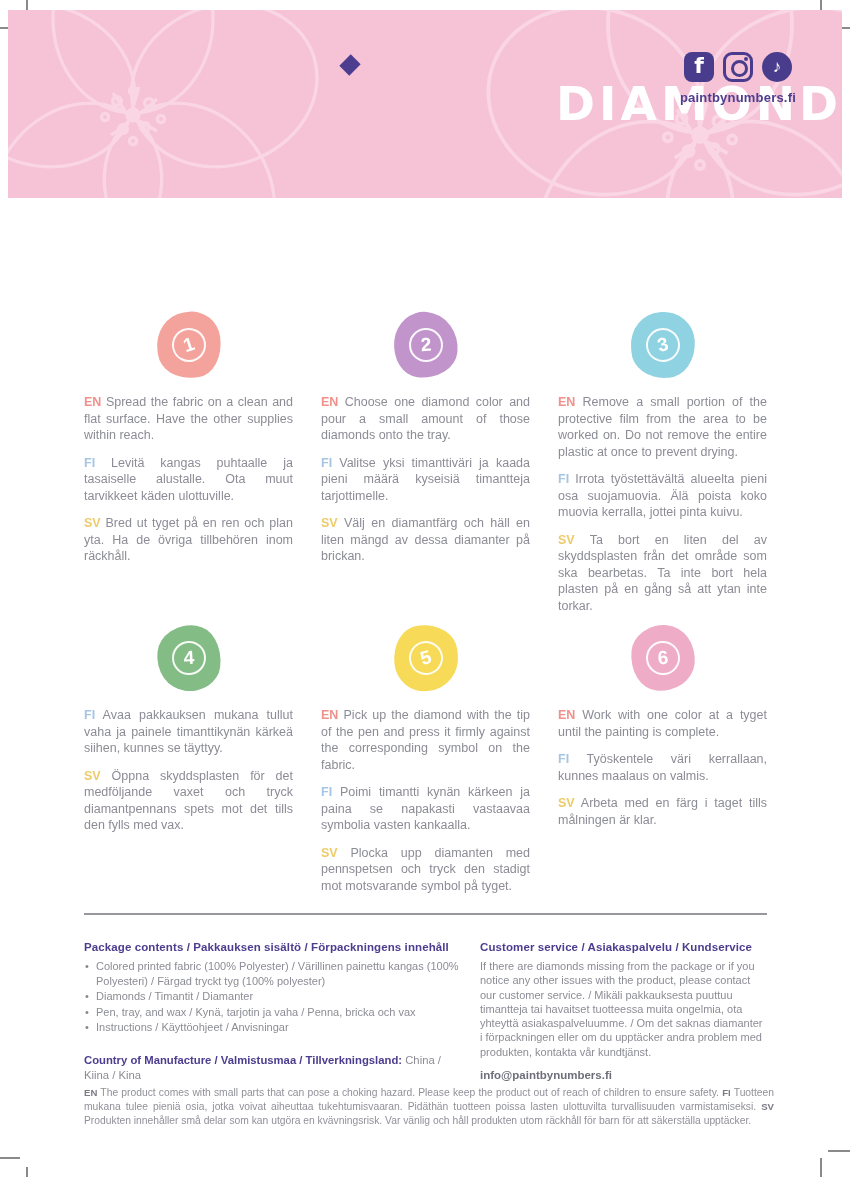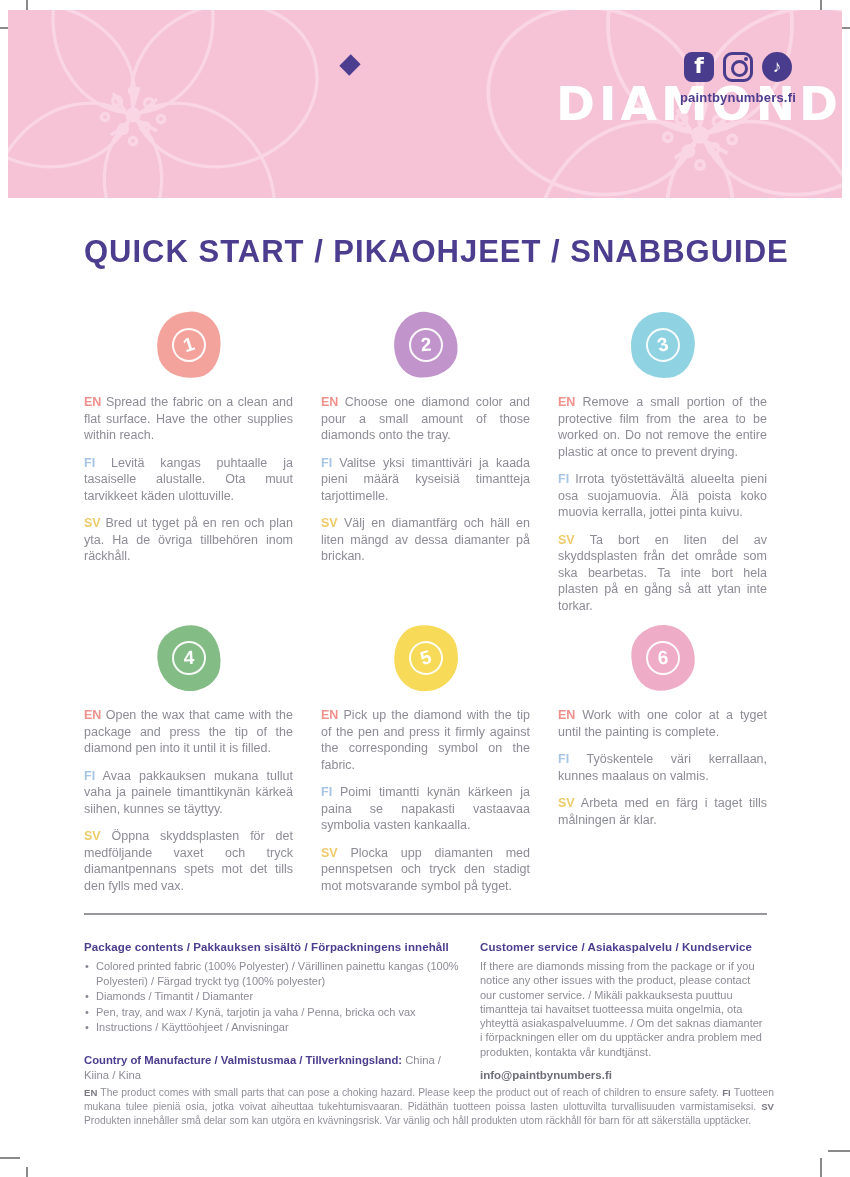--- a/index.html
+++ b/index.html
@@ -134,21 +134,20 @@
     <div class="social">
       <div class="social-row">
         <div class="sico fb">f</div>
         <div class="sico ig"></div>
         <div class="sico tt">♪</div>
       </div>
       <div class="site">paintbynumbers.fi</div>
     </div>
   </div>
 
-  <div class="page-title">QUICK START / PIKAOHJEET / SNABBGUIDE</div>
 
   <div class="steps">
     <div class="step-row first">
       <div class="step">
         <div class="blob blob-1" style="background-color: rgb(244, 162, 156);">
           <div class="num-circle">1</div>
         </div>
         <p class="para"><span class="lbl" style="color: rgb(240, 145, 140);">EN</span> <span>Spread the fabric on a clean and flat surface. Have the other supplies within reach.</span></p>
         <p class="para"><span class="lbl" style="color: rgb(166, 196, 228);">FI</span> <span>Levitä kangas puhtaalle ja tasaiselle alustalle. Ota muut tarvikkeet käden ulottuville.</span></p>
         <p class="para"><span class="lbl" style="color: rgb(238, 203, 106);">SV</span> <span>Bred ut tyget på en ren och plan yta. Ha de övriga tillbehören inom räckhåll.</span></p>
@@ -169,21 +168,20 @@
         <p class="para"><span class="lbl" style="color: rgb(166, 196, 228);">FI</span> <span>Irrota työstettävältä alueelta pieni osa suojamuovia. Älä poista koko muovia kerralla, jottei pinta kuivu.</span></p>
         <p class="para"><span class="lbl" style="color: rgb(238, 203, 106);">SV</span> <span>Ta bort en liten del av skyddsplasten från det område som ska bearbetas. Ta inte bort hela plasten på en gång så att ytan inte torkar.</span></p>
       </div>
     </div>
 
     <div class="step-row">
       <div class="step">
         <div class="blob blob-4" style="background-color: rgb(132, 188, 134);">
           <div class="num-circle">4</div>
         </div>
-        <p class="para"><span class="lbl" style="color: rgb(240, 145, 140);">EN</span> <span>Open the wax that came with the package and press the tip of the diamond pen into it until it is filled.</span></p>
         <p class="para"><span class="lbl" style="color: rgb(166, 196, 228);">FI</span> <span>Avaa pakkauksen mukana tullut vaha ja painele timanttikynän kärkeä siihen, kunnes se täyttyy.</span></p>
         <p class="para"><span class="lbl" style="color: rgb(238, 203, 106);">SV</span> <span>Öppna skyddsplasten för det medföljande vaxet och tryck diamantpennans spets mot det tills den fylls med vax.</span></p>
       </div>
       <div class="step">
         <div class="blob blob-5" style="background-color: rgb(246, 218, 88);">
           <div class="num-circle">5</div>
         </div>
         <p class="para"><span class="lbl" style="color: rgb(240, 145, 140);">EN</span> <span>Pick up the diamond with the tip of the pen and press it firmly against the corresponding symbol on the fabric.</span></p>
         <p class="para"><span class="lbl" style="color: rgb(166, 196, 228);">FI</span> <span>Poimi timantti kynän kärkeen ja paina se napakasti vastaavaa symbolia vasten kankaalla.</span></p>
         <p class="para"><span class="lbl" style="color: rgb(238, 203, 106);">SV</span> <span>Plocka upp diamanten med pennspetsen och tryck den stadigt mot motsvarande symbol på tyget.</span></p>

